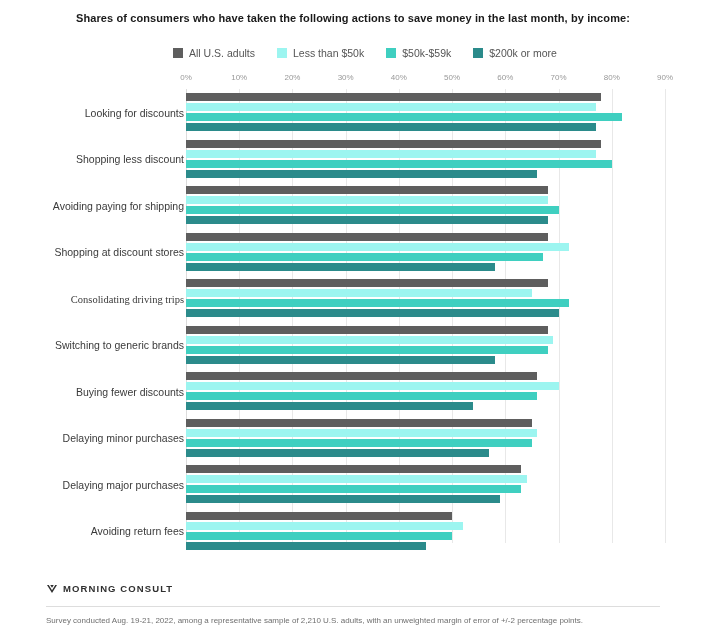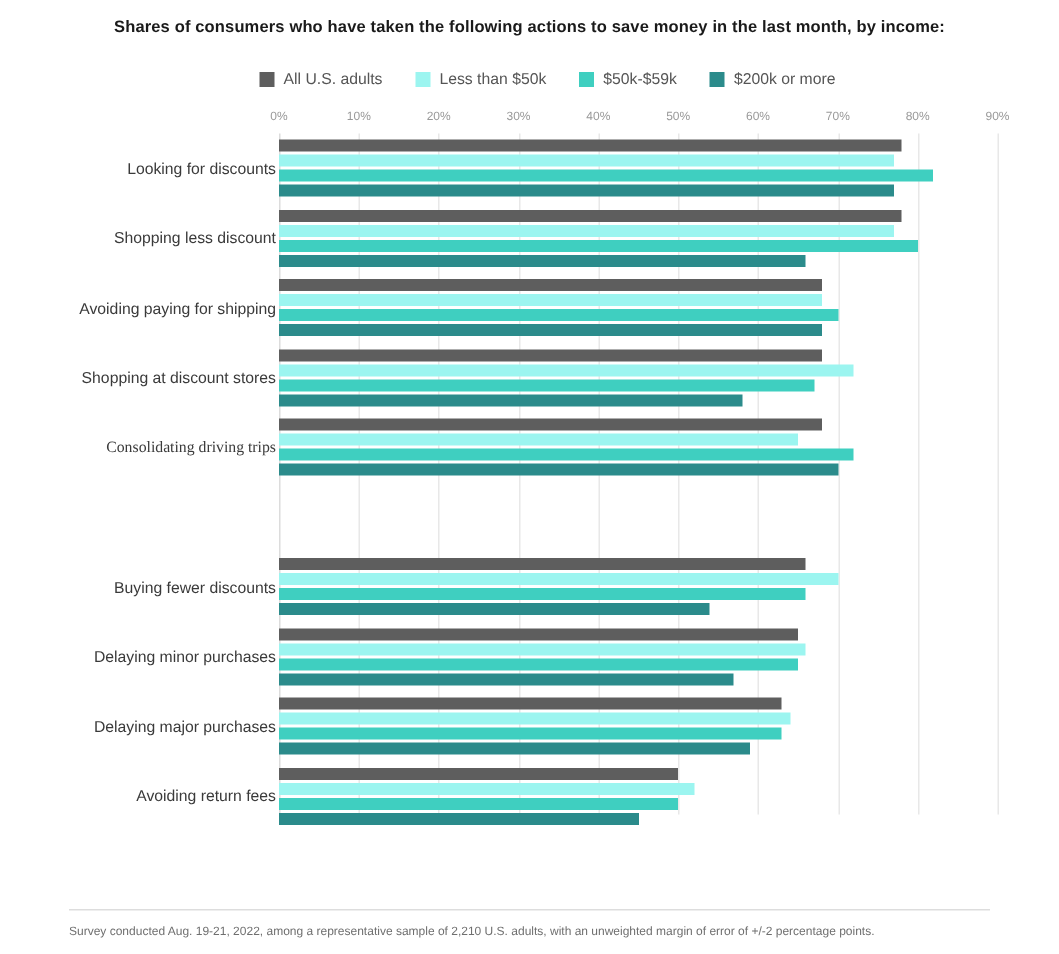--- a/index.html
+++ b/index.html
@@ -242,20 +242,29 @@
       </div>
       <div class="cat-row" style="top: 186px; font-family: Liberation Serif, serif;">
         <div class="cat-label">Consolidating driving trips</div>
         <div class="bars">
           <div class="bar" title="All U.S. adults: 68%" style="background: rgb(94, 94, 94); width: 361.911px;"></div>
           <div class="bar" title="Less than $50k: 65%" style="background: rgb(156, 245, 240); width: 345.944px;"></div>
           <div class="bar" title="$50k-$99k: 72%" style="background: rgb(63, 207, 192); width: 383.2px;"></div>
           <div class="bar" title="$100k or more: 70%" style="background: rgb(43, 139, 139); width: 372.556px;"></div>
         </div>
       </div>
+      <div class="cat-row" style="top: 232.5px;">
+        <div class="cat-label">Switching to generic brands</div>
+        <div class="bars">
+          <div class="bar" title="All U.S. adults: 68%" style="background: rgb(94, 94, 94); width: 361.911px;"></div>
+          <div class="bar" title="Less than $50k: 69%" style="background: rgb(156, 245, 240); width: 367.233px;"></div>
+          <div class="bar" title="$50k-$99k: 68%" style="background: rgb(63, 207, 192); width: 361.911px;"></div>
+          <div class="bar" title="$100k or more: 58%" style="background: rgb(43, 139, 139); width: 308.689px;"></div>
+        </div>
+      </div>
       <div class="cat-row" style="top: 279px;">
         <div class="cat-label">Buying fewer discounts</div>
         <div class="bars">
           <div class="bar" title="All U.S. adults: 66%" style="background: rgb(94, 94, 94); width: 351.267px;"></div>
           <div class="bar" title="Less than $50k: 70%" style="background: rgb(156, 245, 240); width: 372.556px;"></div>
           <div class="bar" title="$50k-$99k: 66%" style="background: rgb(63, 207, 192); width: 351.267px;"></div>
           <div class="bar" title="$100k or more: 54%" style="background: rgb(43, 139, 139); width: 287.4px;"></div>
         </div>
       </div>
       <div class="cat-row" style="top: 325.5px; padding-left: 22px;">
@@ -282,15 +291,22 @@
           <div class="bar" title="All U.S. adults: 50%" style="background: rgb(94, 94, 94); width: 266.111px;"></div>
           <div class="bar" title="Less than $50k: 52%" style="background: rgb(156, 245, 240); width: 276.756px;"></div>
           <div class="bar" title="$50k-$99k: 50%" style="background: rgb(63, 207, 192); width: 266.111px;"></div>
           <div class="bar" title="$100k or more: 45%" style="background: rgb(43, 139, 139); width: 239.5px;"></div>
         </div>
       </div>
     </div>
 </div>
 
 <div class="footer">
+  <div class="brand">
+    <svg class="brand-mark" viewBox="0 0 24 24">
+      <path d="M2 4 L12 20 L22 4 L18.5 4 L12 14.5 L5.5 4 Z" fill="#2f2f2f"></path>
+      <path d="M8.5 4 L12 9.5 L15.5 4 Z" fill="#2f2f2f"></path>
+    </svg>
+    <span class="brand-name">MORNING CONSULT</span>
+  </div>
   <div class="footer-divider"></div>
   <div class="footnote">Survey conducted Aug. 19-21, 2022, among a representative sample of 2,210 U.S. adults, with an unweighted margin of error of +/-2 percentage points.</div>
 </div>
 
 </body></html>

